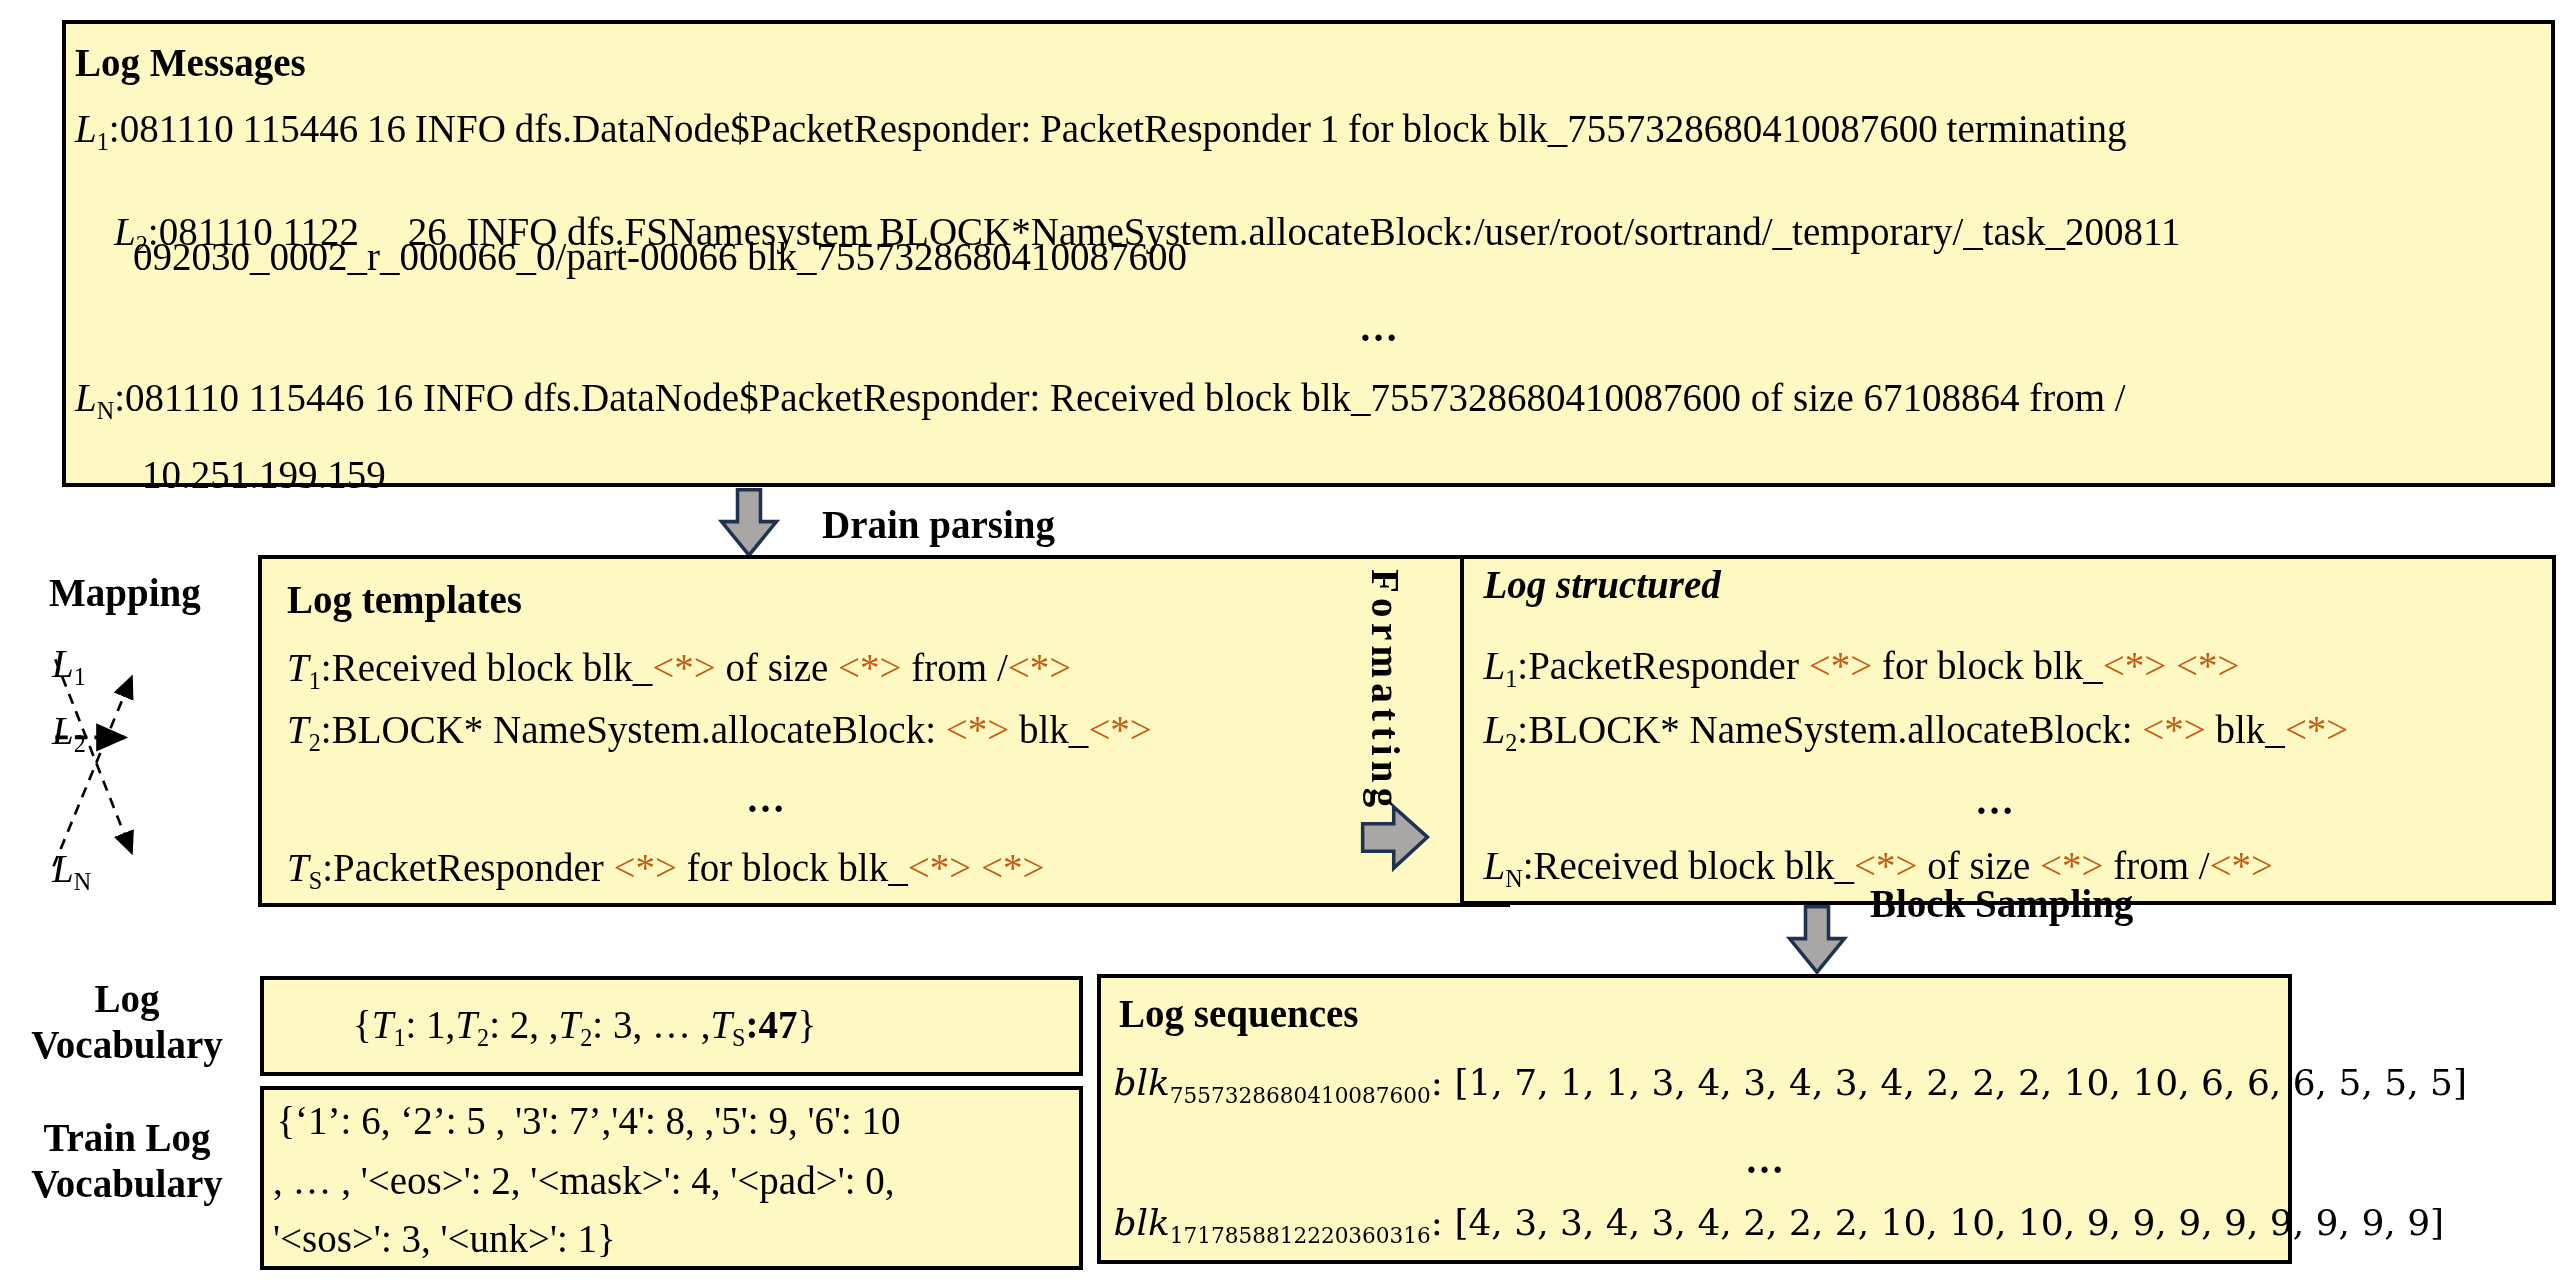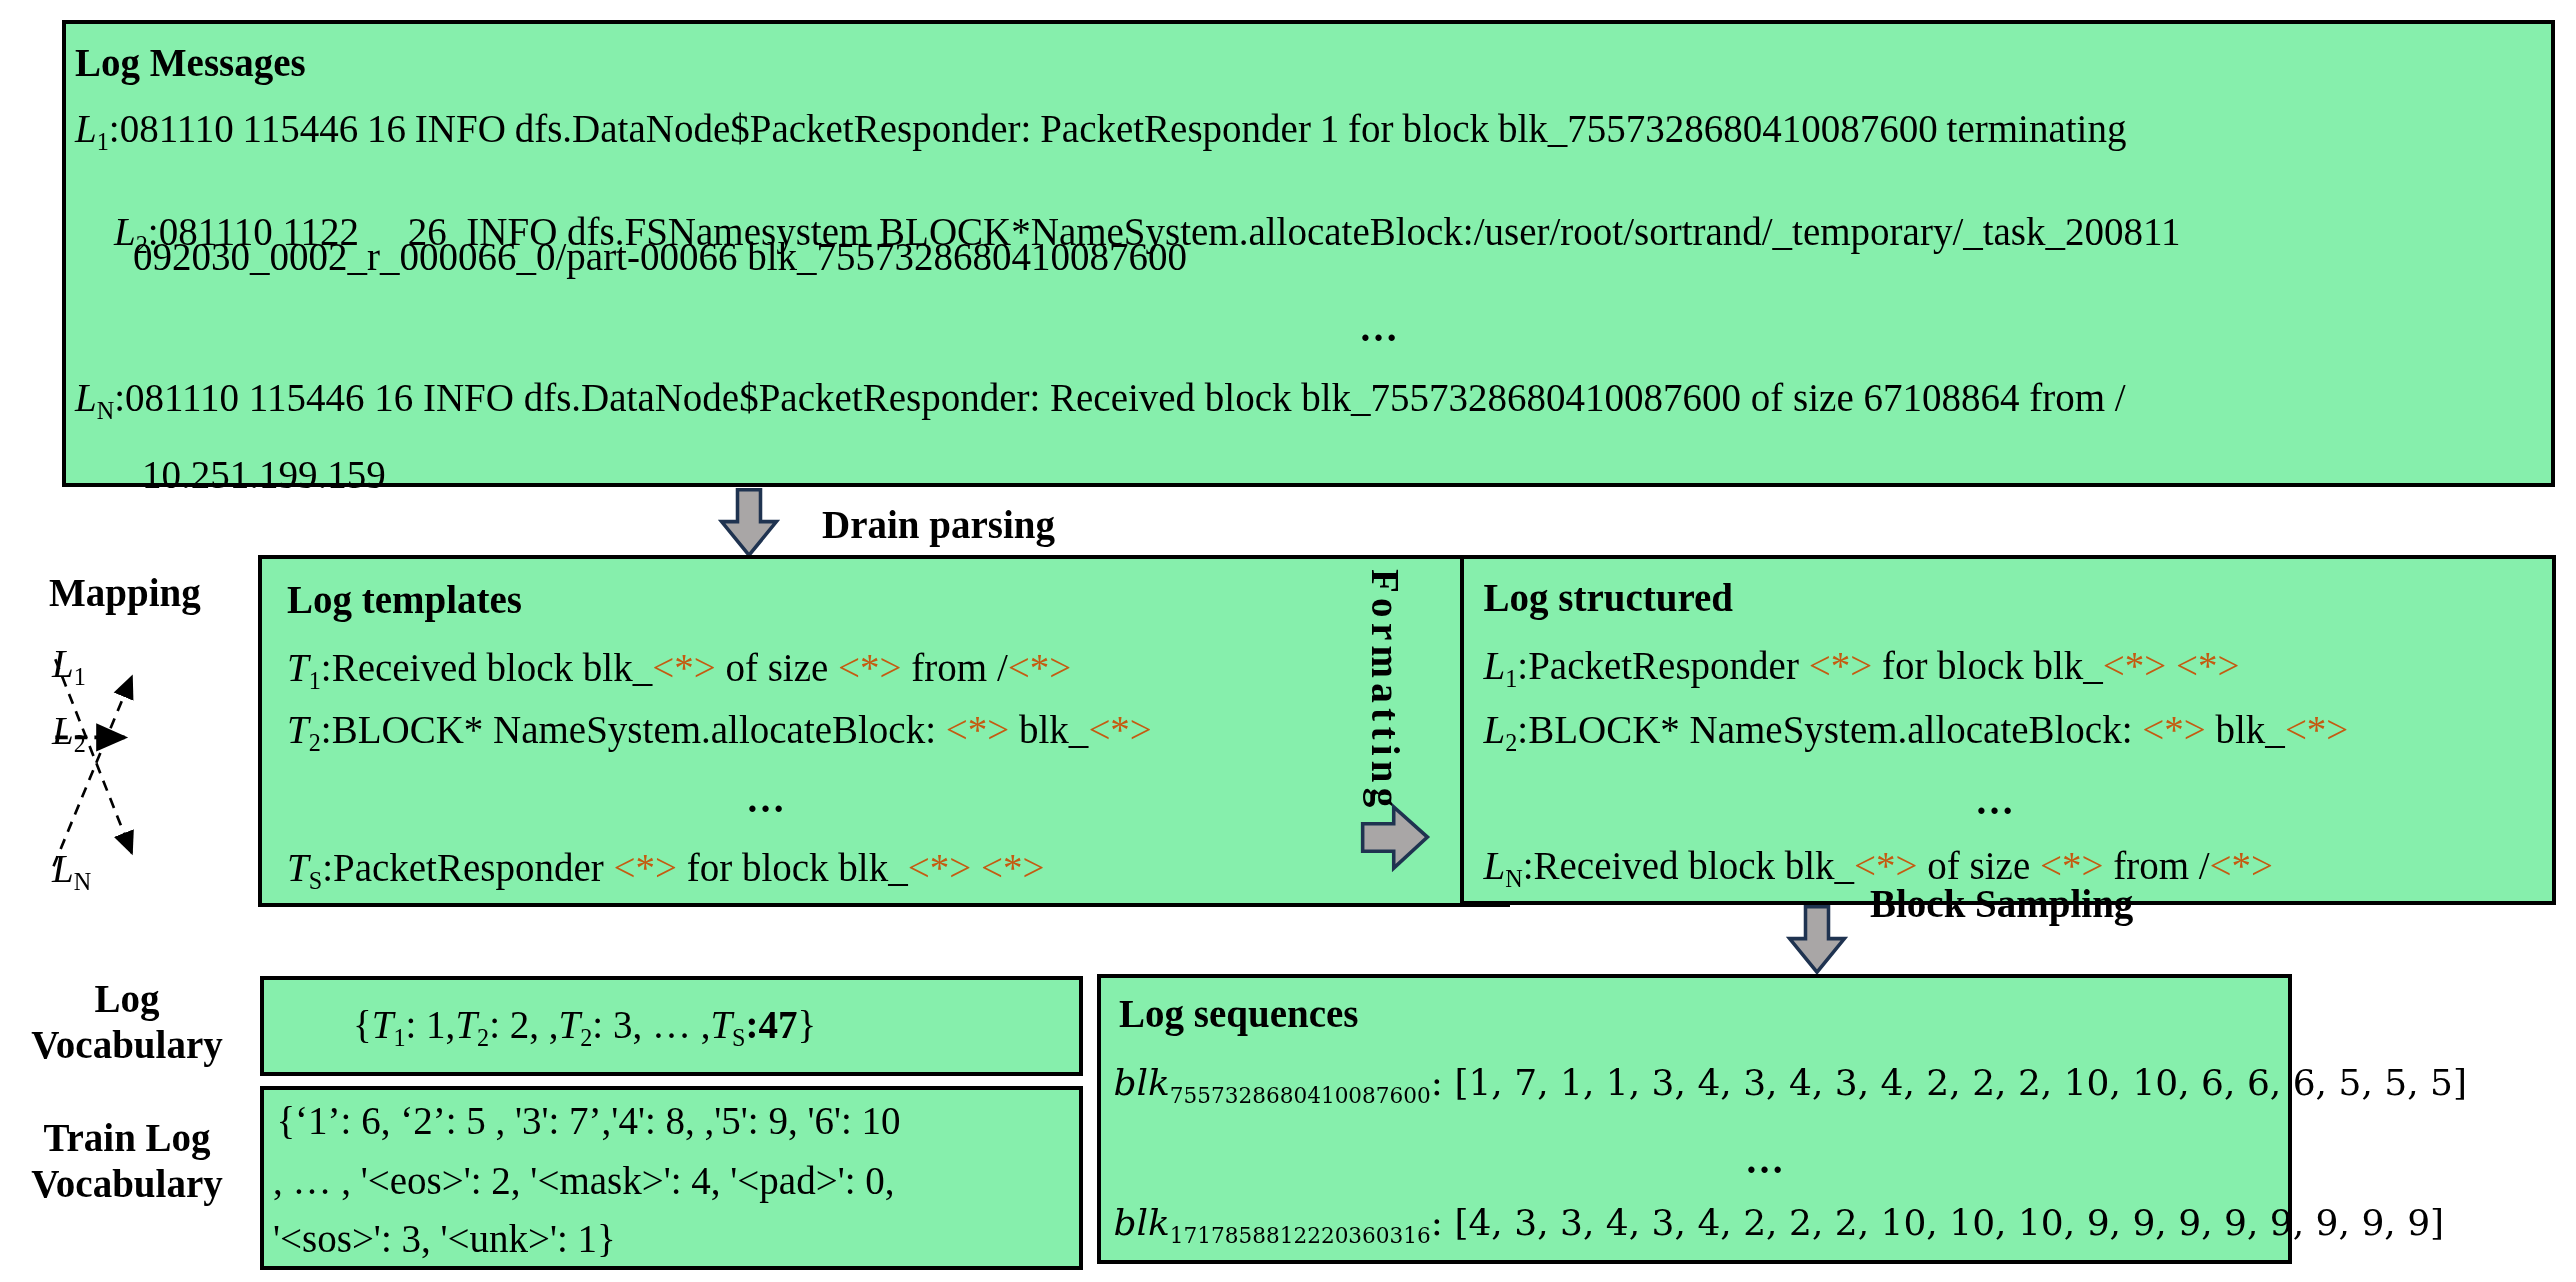--- a/index.html
+++ b/index.html
@@ -1,18 +1,18 @@
 <!DOCTYPE html>
 <html style="font-size:14.2px"><head>
 <meta charset="utf-8">
 <style>
   html, body { margin: 0; padding: 0; background: #ffffff; }
   body { width: 2576px; height: 1282px; position: relative; overflow: hidden;
          font-family: "Liberation Serif", "DejaVu Serif", serif; color: #000; }
-  .box { position: absolute; border: 4.4px solid #000; box-sizing: border-box; background: #86efac; }
+  .box { position: absolute; border: 4.4px solid #000; box-sizing: border-box; background: #fef9c3; }
   .title { position: absolute; font-weight: bold; font-size: 39px; line-height: 1; white-space: nowrap; }
   .line { position: absolute; font-size: 39px; line-height: 1; white-space: nowrap; }
   .var { font-style: italic; }
   sub { font-size: 0.62em; vertical-align: -0.35em; line-height: 0; }
   .ph { color: #C55A11; }
   .dots { position: absolute; font-weight: bold; font-size: 39px; line-height: 1; }
   .label { position: absolute; font-weight: bold; font-size: 39px; line-height: 1.18; text-align: center; white-space: nowrap; }
   svg { position: absolute; overflow: visible; }
   .vtext { position: absolute; font-weight: bold; font-size: 39px; line-height: 1;
            writing-mode: vertical-rl; white-space: nowrap; }
@@ -82,21 +82,21 @@
     <span class="var">T</span><sub>S</sub><span style="white-space:pre">:PacketResponder </span><span class="ph">&lt;*&gt;</span><span style="white-space:pre"> for block blk_</span><span class="ph">&lt;*&gt;</span><span style="white-space:pre"> </span><span class="ph">&lt;*&gt;</span>
   </div>
 </div>
 
 <div class="vtext" style="left:1366px; top:569px; letter-spacing:5.3px;">Formatting</div>
 <svg style="left:1360px; top:804px;" width="71" height="67" viewBox="0 0 80 75">
   <polygon points="3,22 38,22 38,3 76,37 38,72 38,53 3,53" fill="#A9A6A6" stroke="#1F3350" stroke-width="4"></polygon>
 </svg>
 
 <div class="box" style="left:1460px; top:555px; width:1096px; height:350px;">
-  <div class="title" style="left:19.5px; top:19px;">Log structured</div>
+  <div class="title" style="left:19.5px; top:6px;font-style:italic;">Log structured</div>
   <div class="line" style="left:19.5px; top:87px;">
     <span class="var">L</span><sub>1</sub><span style="white-space:pre">:PacketResponder </span><span class="ph">&lt;*&gt;</span><span style="white-space:pre"> for block blk_</span><span class="ph">&lt;*&gt;</span><span style="white-space:pre"> </span><span class="ph">&lt;*&gt;</span>
   </div>
   <div class="line" style="left:19.5px; top:151px;">
     <span class="var">L</span><sub>2</sub><span style="white-space:pre">:BLOCK* NameSystem.allocateBlock: </span><span class="ph">&lt;*&gt;</span><span style="white-space:pre"> blk_</span><span class="ph">&lt;*&gt;</span>
   </div>
   <div class="dots" style="left:511px; top:222px;">…</div>
   <div class="line" style="left:19.5px; top:287px;">
     <span class="var">L</span><sub>N</sub><span style="white-space:pre">:Received block blk_</span><span class="ph">&lt;*&gt;</span><span style="white-space:pre"> of size </span><span class="ph">&lt;*&gt;</span><span style="white-space:pre"> from /</span><span class="ph">&lt;*&gt;</span>
   </div>

